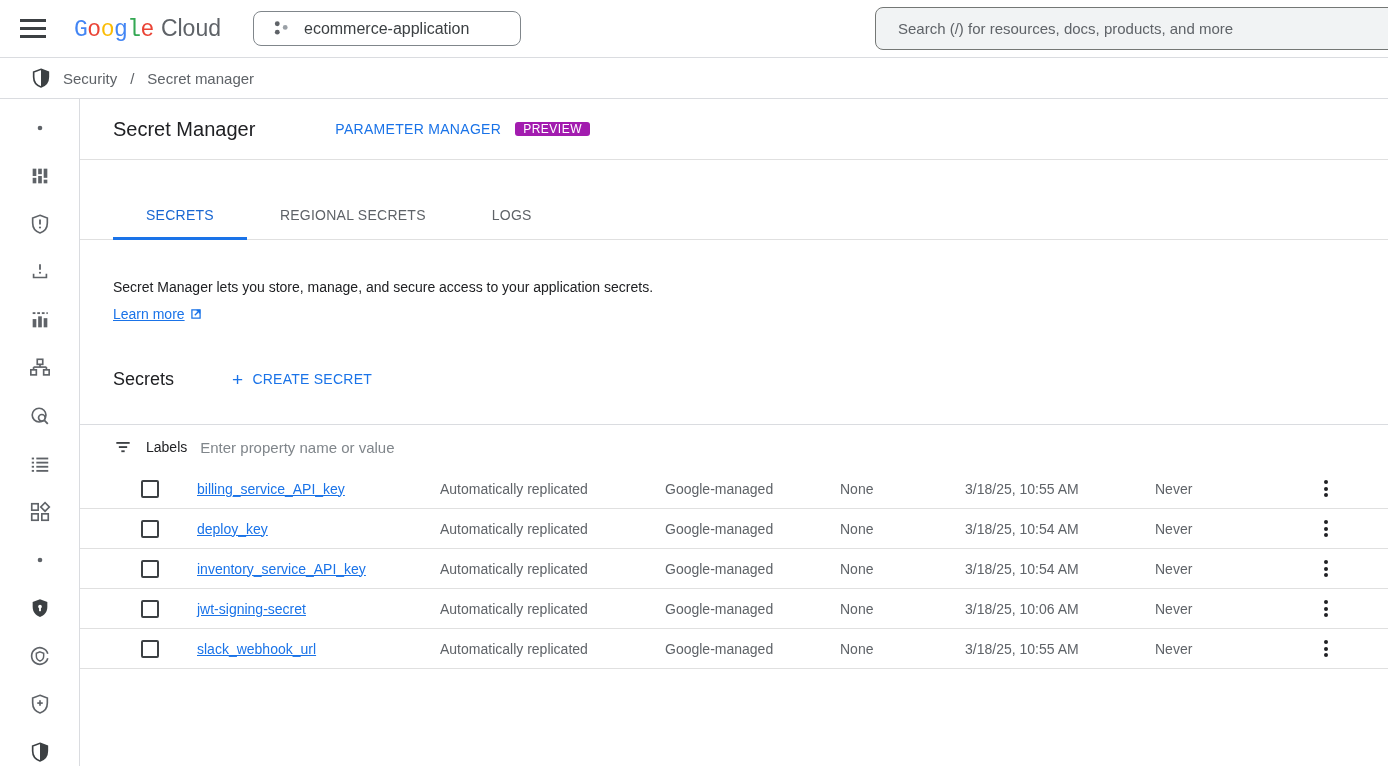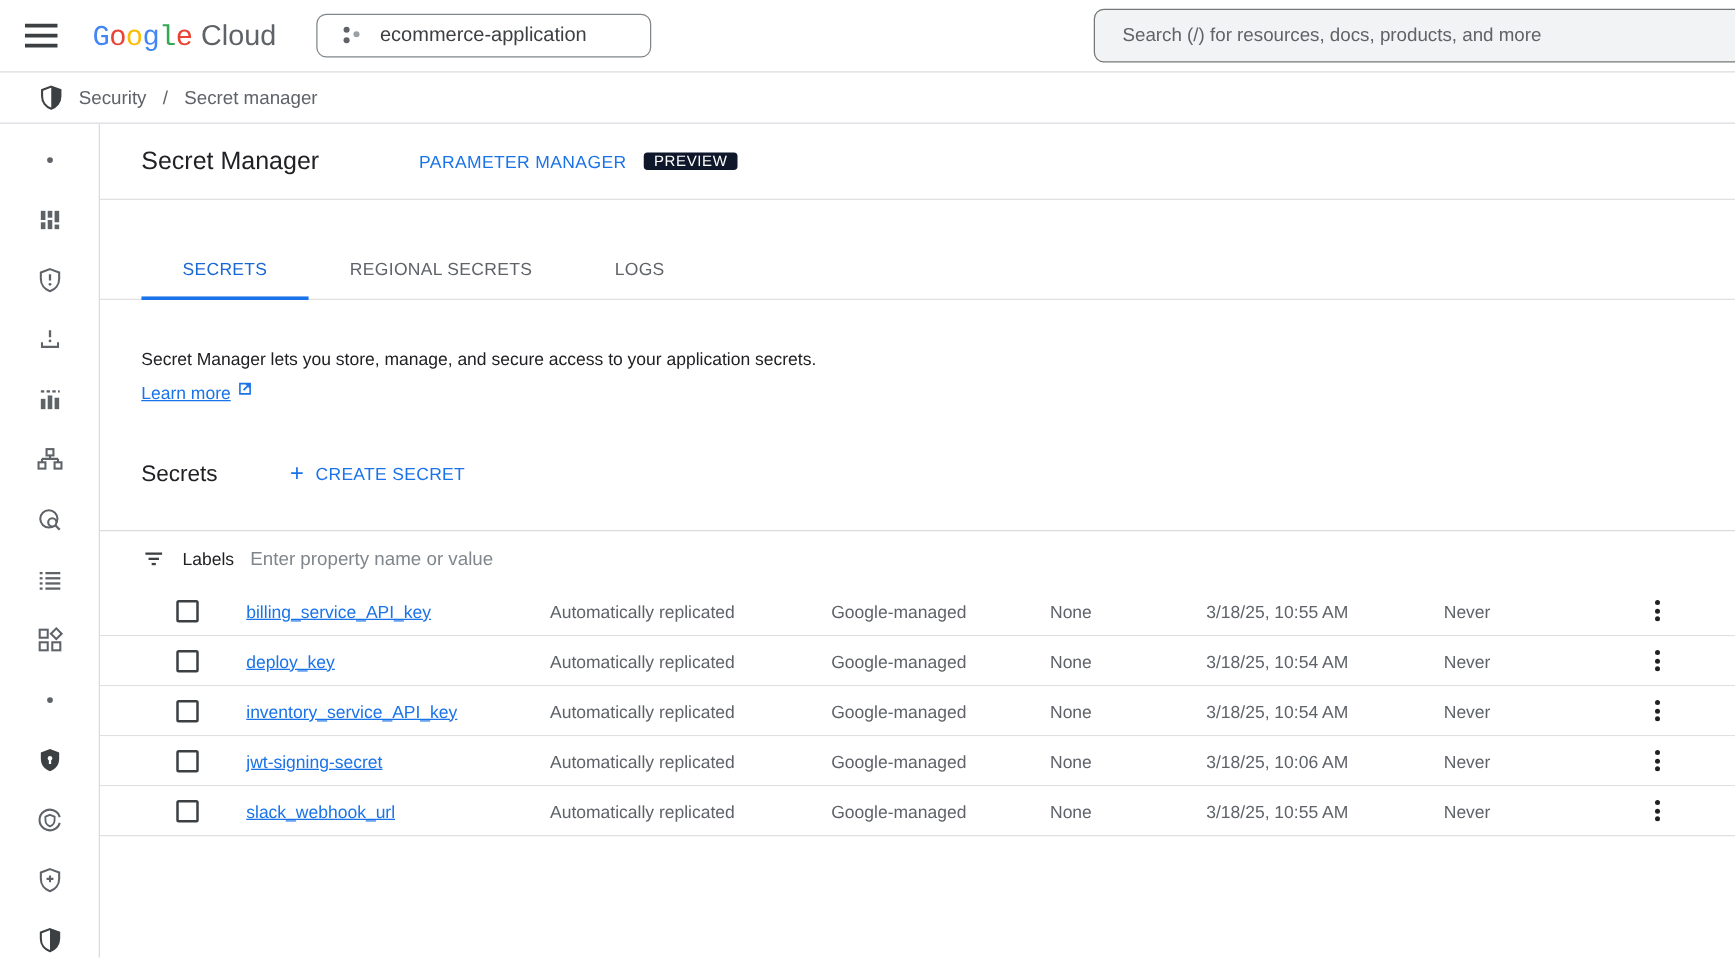--- a/index.html
+++ b/index.html
@@ -30,32 +30,32 @@
   .shell { display:flex; height:667px; }
   .sidebar { width:80px; border-right:1px solid #dadce0; display:flex; flex-direction:column; align-items:center;
     padding-top:17px; gap:24px; flex-shrink:0; }
   .side-icon { width:24px; height:24px; display:flex; align-items:center; justify-content:center; cursor:pointer; }
   .main { flex:1; min-width:0; }
 
   
   .title-bar { height:61px; border-bottom:1px solid #e0e0e0; display:flex; align-items:center; padding-left:33px; }
   .page-title { font-size:20px; font-weight:400; color:#202124; }
   .param-link { margin-left:80px; font-size:14px; font-weight:500; letter-spacing:0.3px; color:#1a73e8; cursor:pointer; }
-  .preview-badge { margin-left:14px; background:#0f172a; color:#fff; font-size:12px; font-weight:500;
+  .preview-badge { margin-left:14px; background:#a21caf; color:#fff; font-size:12px; font-weight:500;
     letter-spacing:0.5px; padding:0 8px; border-radius:3px; }
 
   
   .tabbar { margin-top:32px; display:flex; padding-left:33px; border-bottom:1px solid #e0e0e0; }
   .tab { height:48px; padding:0 33px; display:flex; align-items:center; font-size:14px; font-weight:500;
     letter-spacing:0.25px; color:#5f6368; border-bottom:3px solid transparent; cursor:pointer; margin-bottom:-1px; }
   .tab.active { color:#1967d2; border-bottom-color:#1a73e8; border-radius:3px 3px 0 0; }
 
   
   .desc-block { margin-top:37px; padding-left:33px; font-size:14px; line-height:20px; color:#202124; }
-  .learn-more { display:inline-flex; gap:4px; margin-top:7px; color:#1a73e8;
+  .learn-more { display:inline-flex; align-items:center; gap:4px; margin-top:7px; color:#1a73e8;
     font-size:14px; text-decoration:underline; cursor:pointer; }
 
   
   .secrets-row { margin-top:35px; padding-left:33px; display:flex; align-items:center; height:40px; }
   .section-heading { font-size:18px; font-weight:400; color:#202124; }
   .create-btn { margin-left:58px; display:flex; align-items:center; gap:9px; color:#1a73e8; font-size:14px;
     font-weight:500; letter-spacing:0.25px; background:none; border:none; cursor:pointer; font-family:inherit; }
   .plus-glyph { font-size:19px; font-weight:400; line-height:1; }
 
   

